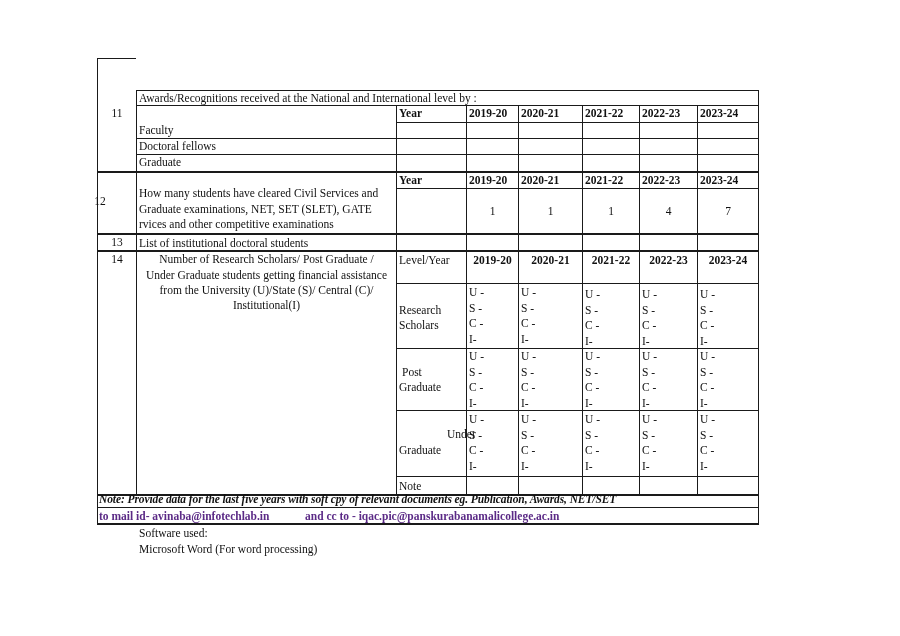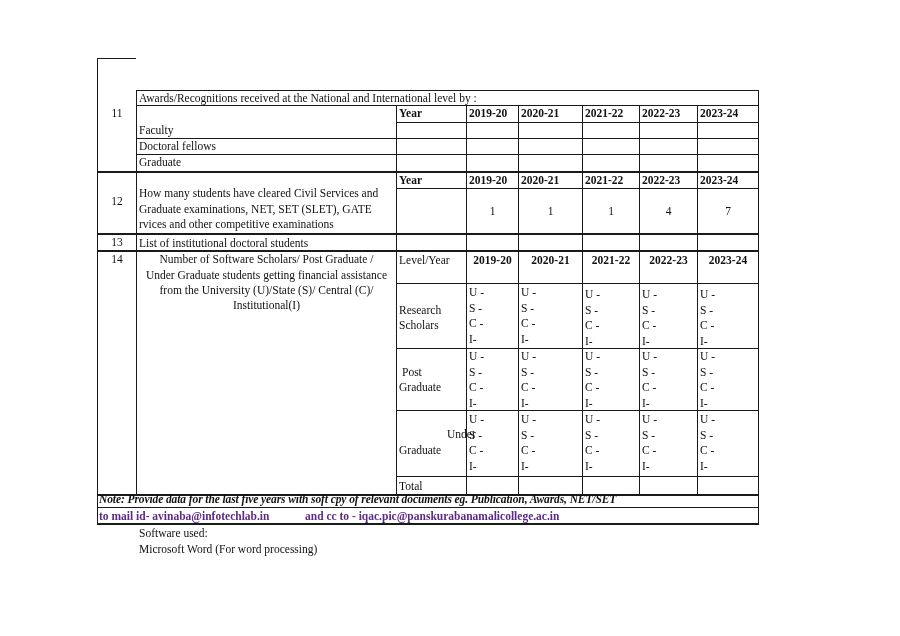--- a/index.html
+++ b/index.html
@@ -52,41 +52,41 @@
 <div class="t b" style="left:399px;top:106px;">Year</div>
 <div class="t b" style="left:469px;top:106px;">2019-20</div>
 <div class="t b" style="left:521px;top:106px;">2020-21</div>
 <div class="t b" style="left:585px;top:106px;">2021-22</div>
 <div class="t b" style="left:642px;top:106px;">2022-23</div>
 <div class="t b" style="left:700px;top:106px;">2023-24</div>
 <div class="t" style="left:139px;top:123px;text-align:center;">Faculty</div>
 <div class="t" style="left:139px;top:139px;">Doctoral fellows</div>
 <div class="t" style="left:139px;top:155px;">Graduate</div>
 
-<div class="t c" style="left:98px;top:194px;width:38px;">12</div>
+<div class="t c" style="left:81px;top:194px;width:38px;">12</div>
 <div class="t b" style="left:399px;top:173px;">Year</div>
 <div class="t b" style="left:469px;top:173px;">2019-20</div>
 <div class="t b" style="left:521px;top:173px;">2020-21</div>
 <div class="t b" style="left:585px;top:173px;">2021-22</div>
 <div class="t b" style="left:642px;top:173px;">2022-23</div>
 <div class="t b" style="left:700px;top:173px;">2023-24</div>
 <div class="t" style="left:139px;top:186px;">How many students have cleared Civil Services and</div>
 <div class="t" style="left:139px;top:202px;">Graduate examinations, NET, SET (SLET), GATE</div>
 <div class="t" style="left:139px;top:217px;">rvices and other competitive examinations</div>
 <div class="t c" style="left:467px;top:204px;width:51px;">1</div>
 <div class="t c" style="left:519px;top:204px;width:63px;">1</div>
 <div class="t c" style="left:583px;top:204px;width:56px;">1</div>
 <div class="t c" style="left:640px;top:204px;width:57px;">4</div>
 <div class="t c" style="left:698px;top:204px;width:60px;">7</div>
 
 <div class="t c" style="left:98px;top:235px;width:38px;">13</div>
 <div class="t" style="left:139px;top:236px;">List of institutional doctoral students</div>
 
 <div class="t c" style="left:98px;top:252px;width:38px;">14</div>
-<div class="t c" style="left:137px;top:252px;width:259px;">Number of Software Scholars/ Post Graduate /</div>
+<div class="t c" style="left:137px;top:252px;width:259px;">Number of Research Scholars/ Post Graduate /</div>
 <div class="t c" style="left:137px;top:268px;width:259px;">Under Graduate students getting financial assistance</div>
 <div class="t c" style="left:137px;top:283px;width:259px;">from the University (U)/State (S)/ Central (C)/</div>
 <div class="t c" style="left:137px;top:298px;width:259px;">Institutional(I)</div>
 
 <div class="t" style="left:399px;top:253px;">Level/Year</div>
 <div class="t b c" style="left:467px;top:253px;width:51px;">2019-20</div>
 <div class="t b c" style="left:519px;top:253px;width:63px;">2020-21</div>
 <div class="t b c" style="left:583px;top:253px;width:56px;">2021-22</div>
 <div class="t b c" style="left:640px;top:253px;width:57px;">2022-23</div>
 <div class="t b c" style="left:698px;top:253px;width:60px;">2023-24</div>
@@ -186,20 +186,20 @@
     <div>C -</div>
     <div>I-</div>
   </div>
 <div class="usci" style="left:700px;top:412px;">
     <div>U -</div>
     <div>S -</div>
     <div>C -</div>
     <div>I-</div>
   </div>
 
-<div class="t" style="left:399px;top:479px;">Total</div>
+<div class="t" style="left:399px;top:479px;">Note</div>
 
 <div class="t note" style="left:99px;top:492px;">Note: Provide data for the last five years with soft cpy of relevant documents eg. Publication, Awards, NET/SET</div>
 <div class="t purple" style="left:99px;top:509px;">to mail id- avinaba@infotechlab.in</div>
 <div class="t purple" style="left:305px;top:509px;">and cc to - iqac.pic@panskurabanamalicollege.ac.in</div>
 
 <div class="t" style="left:139px;top:526px;">Software used:</div>
 <div class="t" style="left:139px;top:542px;text-align:right;">Microsoft Word (For word processing)</div>
 
 </body></html>

